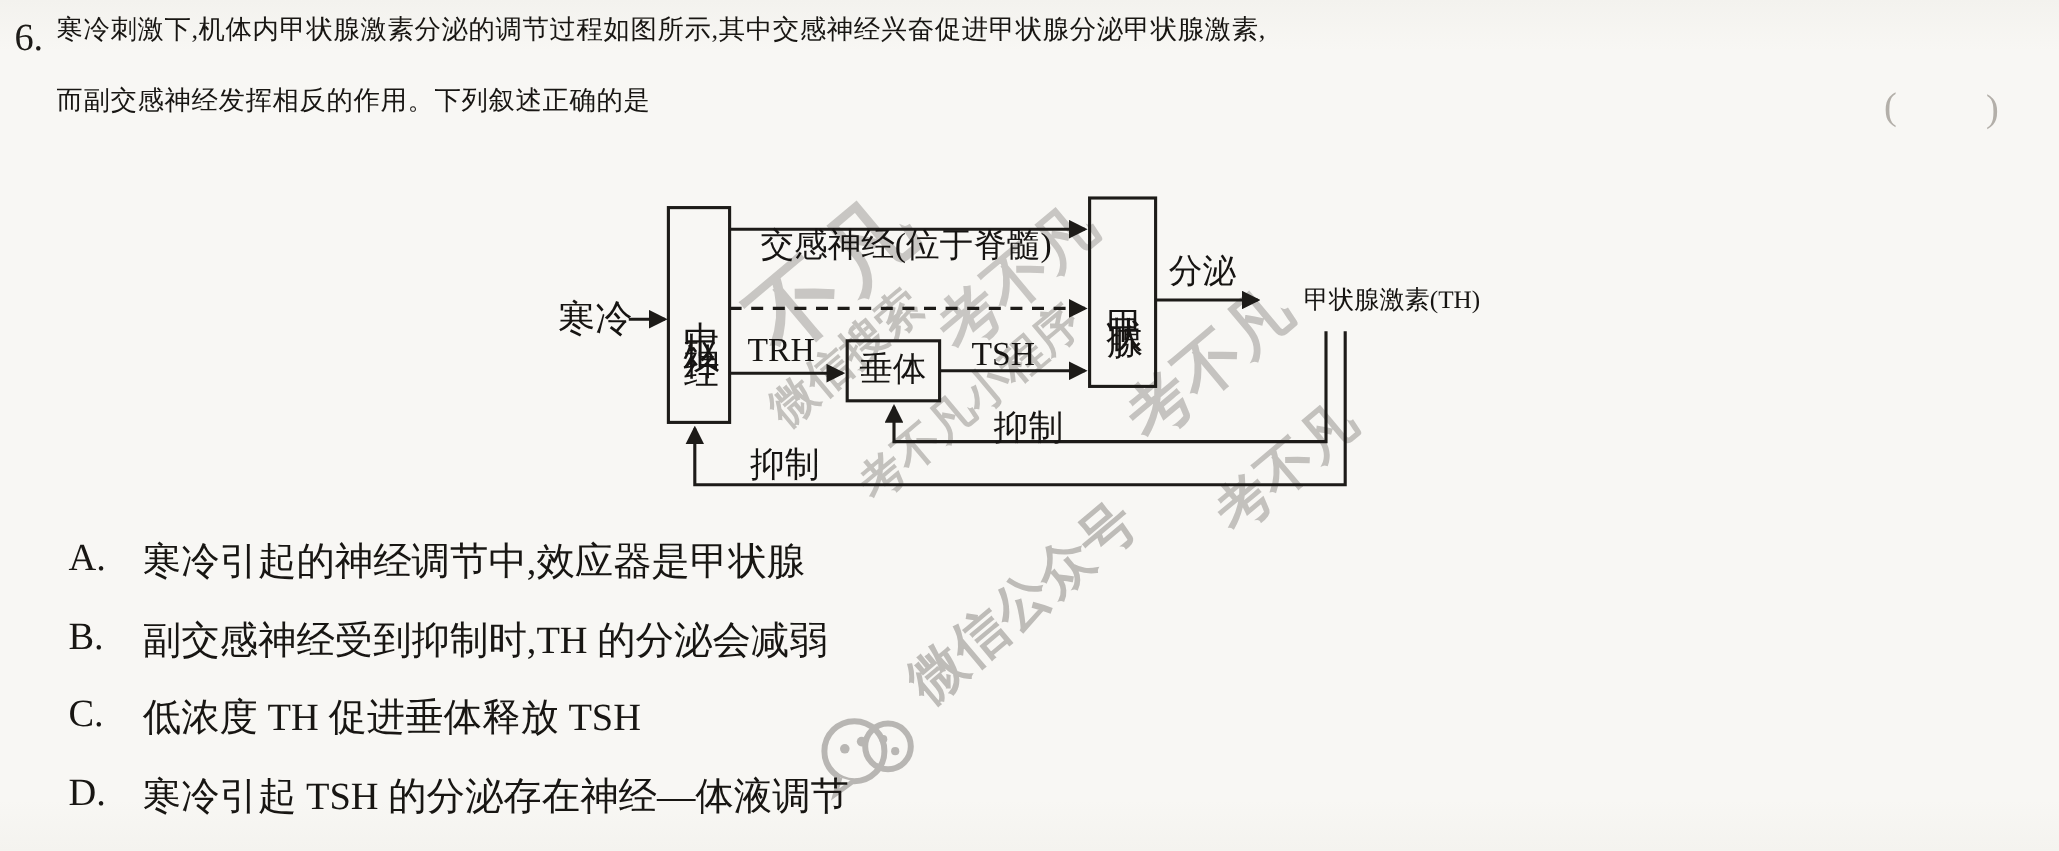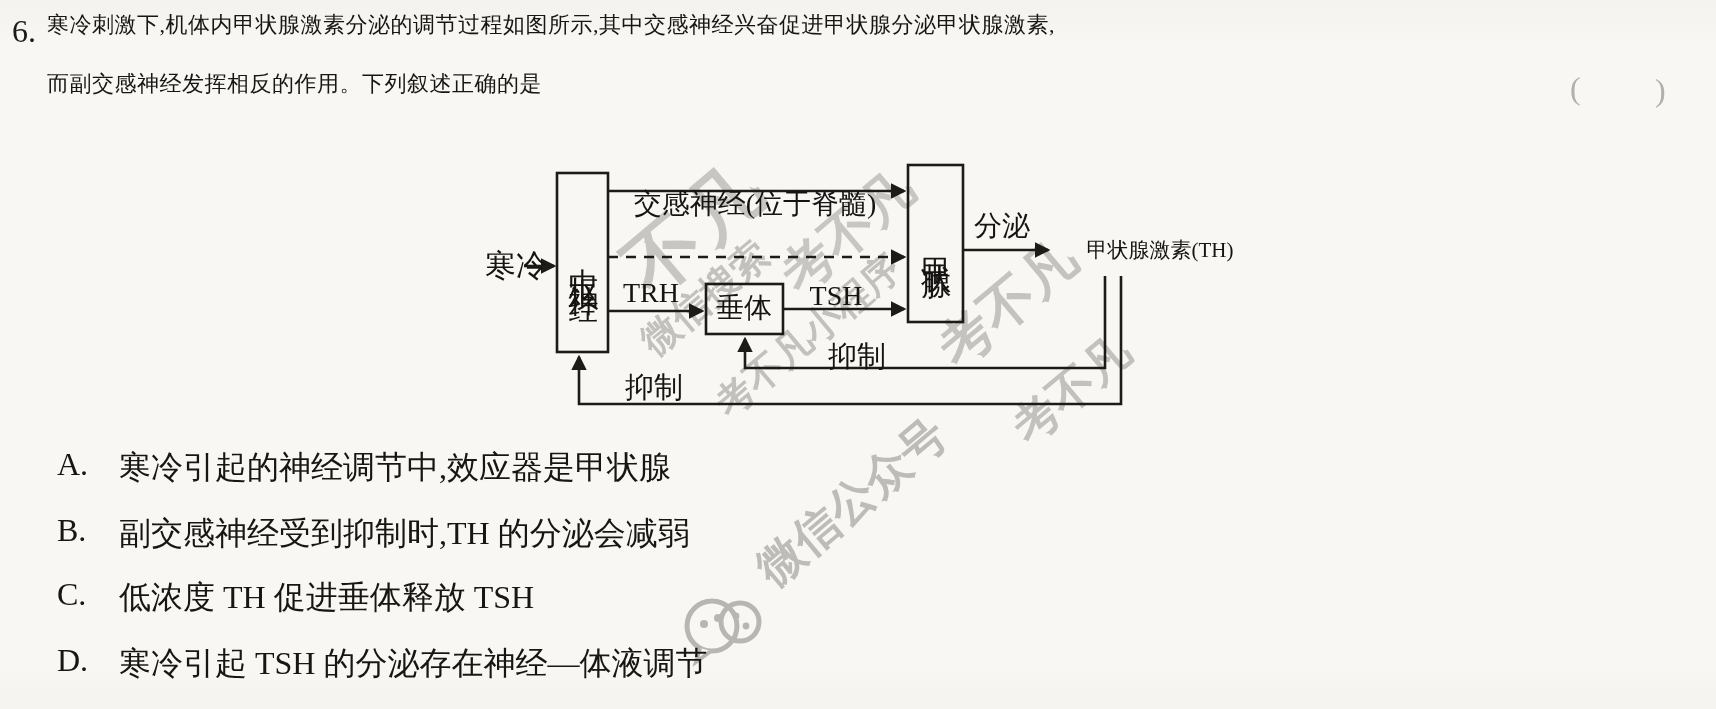--- a/index.html
+++ b/index.html
@@ -82,21 +82,21 @@
       <line x1="783" y1="309" x2="904" y2="309" marker-end="url(#arr)"></line>
 
       <line x1="963" y1="250" x2="1048" y2="250" marker-end="url(#arr)"></line>
 
       <polyline points="1105,276 1105,368 745,368 745,339" marker-end="url(#arr)"></polyline>
 
       <polyline points="1121,276 1121,404 579,404 579,357" marker-end="url(#arr)"></polyline>
     </g>
   </svg>
 
-  <div class="dlab" style="left:516px;top:266px;font-size:31px;">寒冷</div>
+  <div class="dlab" style="left:496px;top:266px;font-size:31px;">寒冷</div>
   <div class="dlab vert" style="left:583px;top:262px;font-size:30px;">中枢神经</div>
   <div class="dlab" style="left:755px;top:168px;margin-top:36px;">交感神经(位于脊髓)</div>
   <div class="dlab" style="left:651px;top:293px;">TRH</div>
   <div class="dlab" style="left:744px;top:308px;font-size:28px;">垂体</div>
   <div class="dlab" style="left:836px;top:296px;">TSH</div>
   <div class="dlab vert" style="left:936px;top:243px;font-size:30px;letter-spacing:6px;">甲状腺</div>
   <div class="dlab" style="left:1002px;top:226px;text-align:center;">分泌</div>
   <div class="dlab" style="left:1160px;top:250px;font-size:21px;">甲状腺激素(TH)</div>
   <div class="dlab" style="left:857px;top:357px;font-size:29px;">抑制</div>
   <div class="dlab" style="left:654px;top:388px;font-size:29px;">抑制</div>

